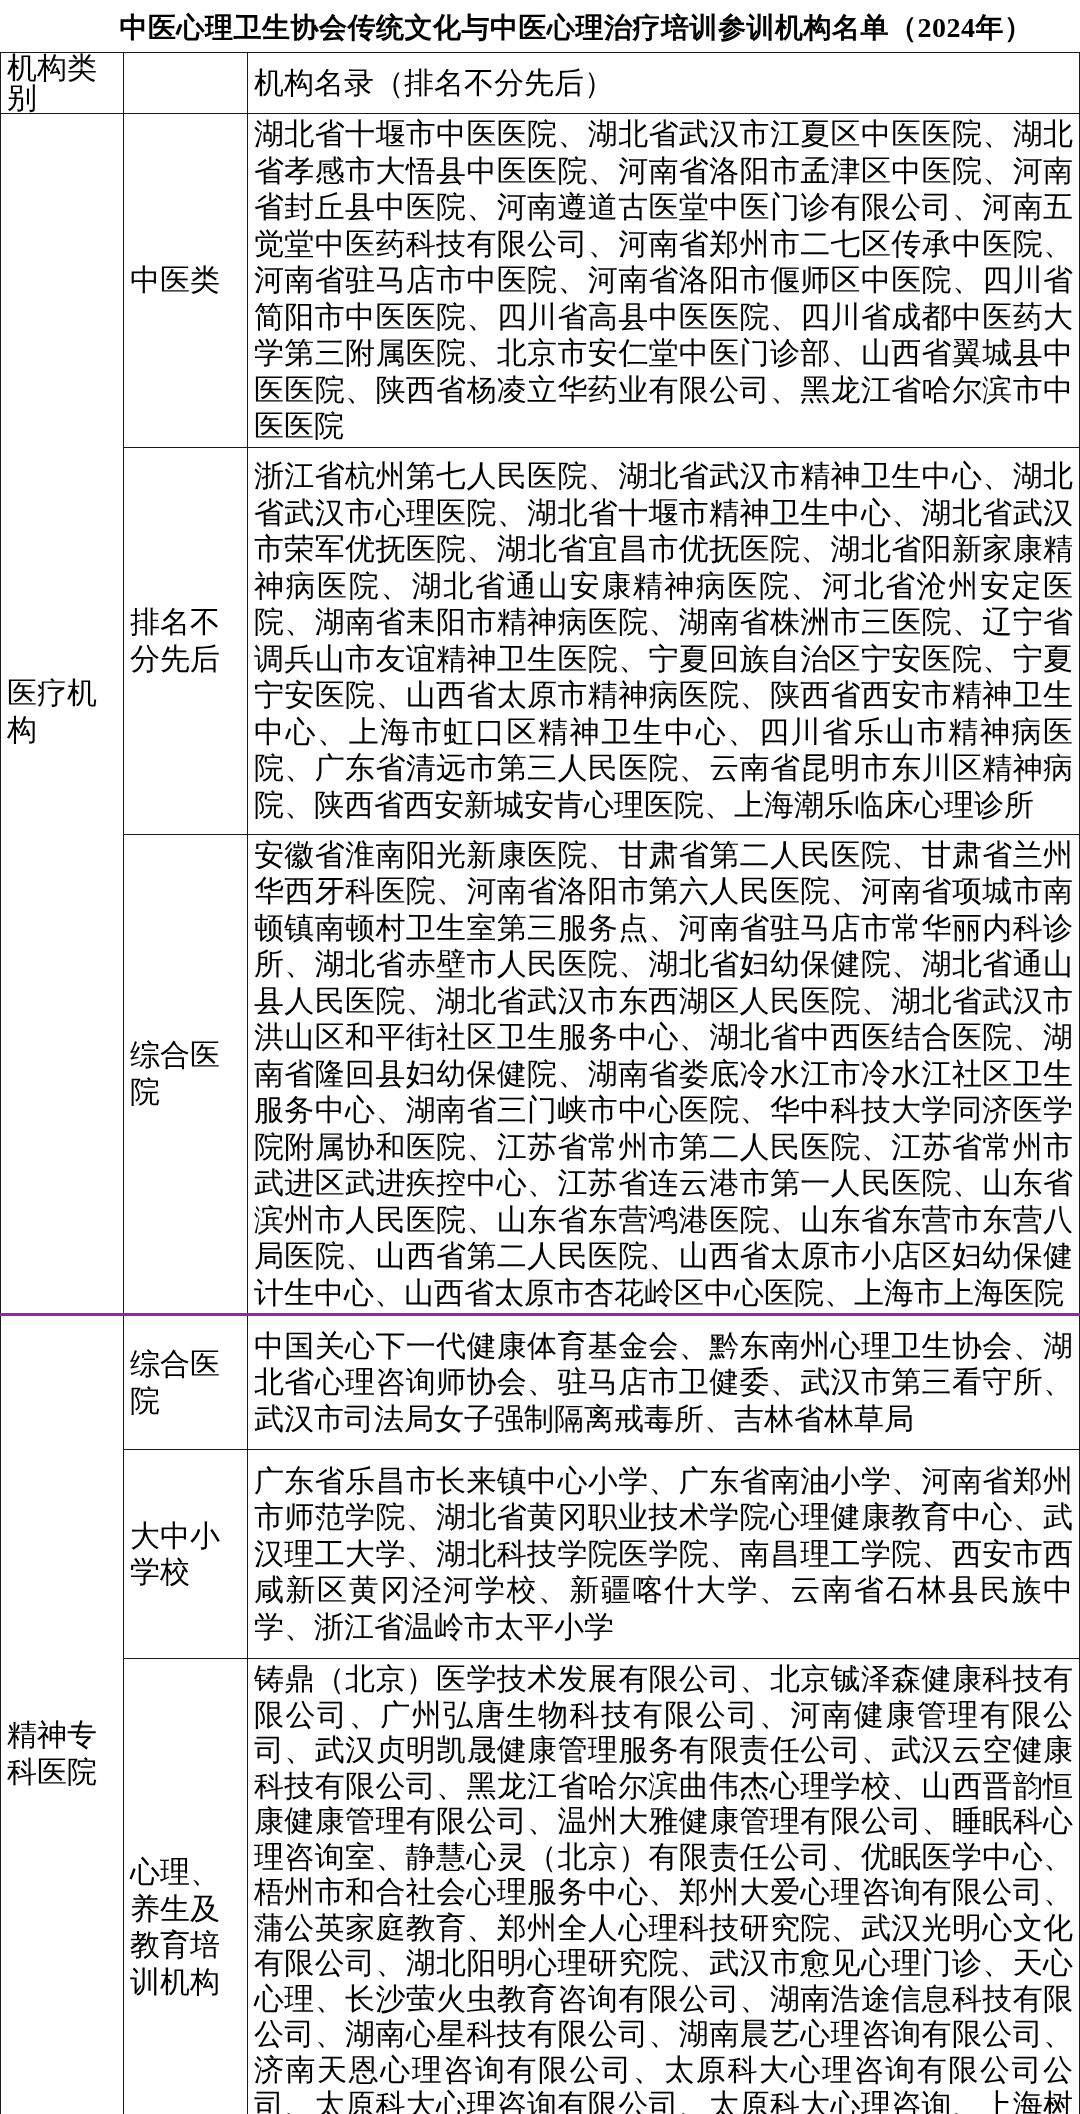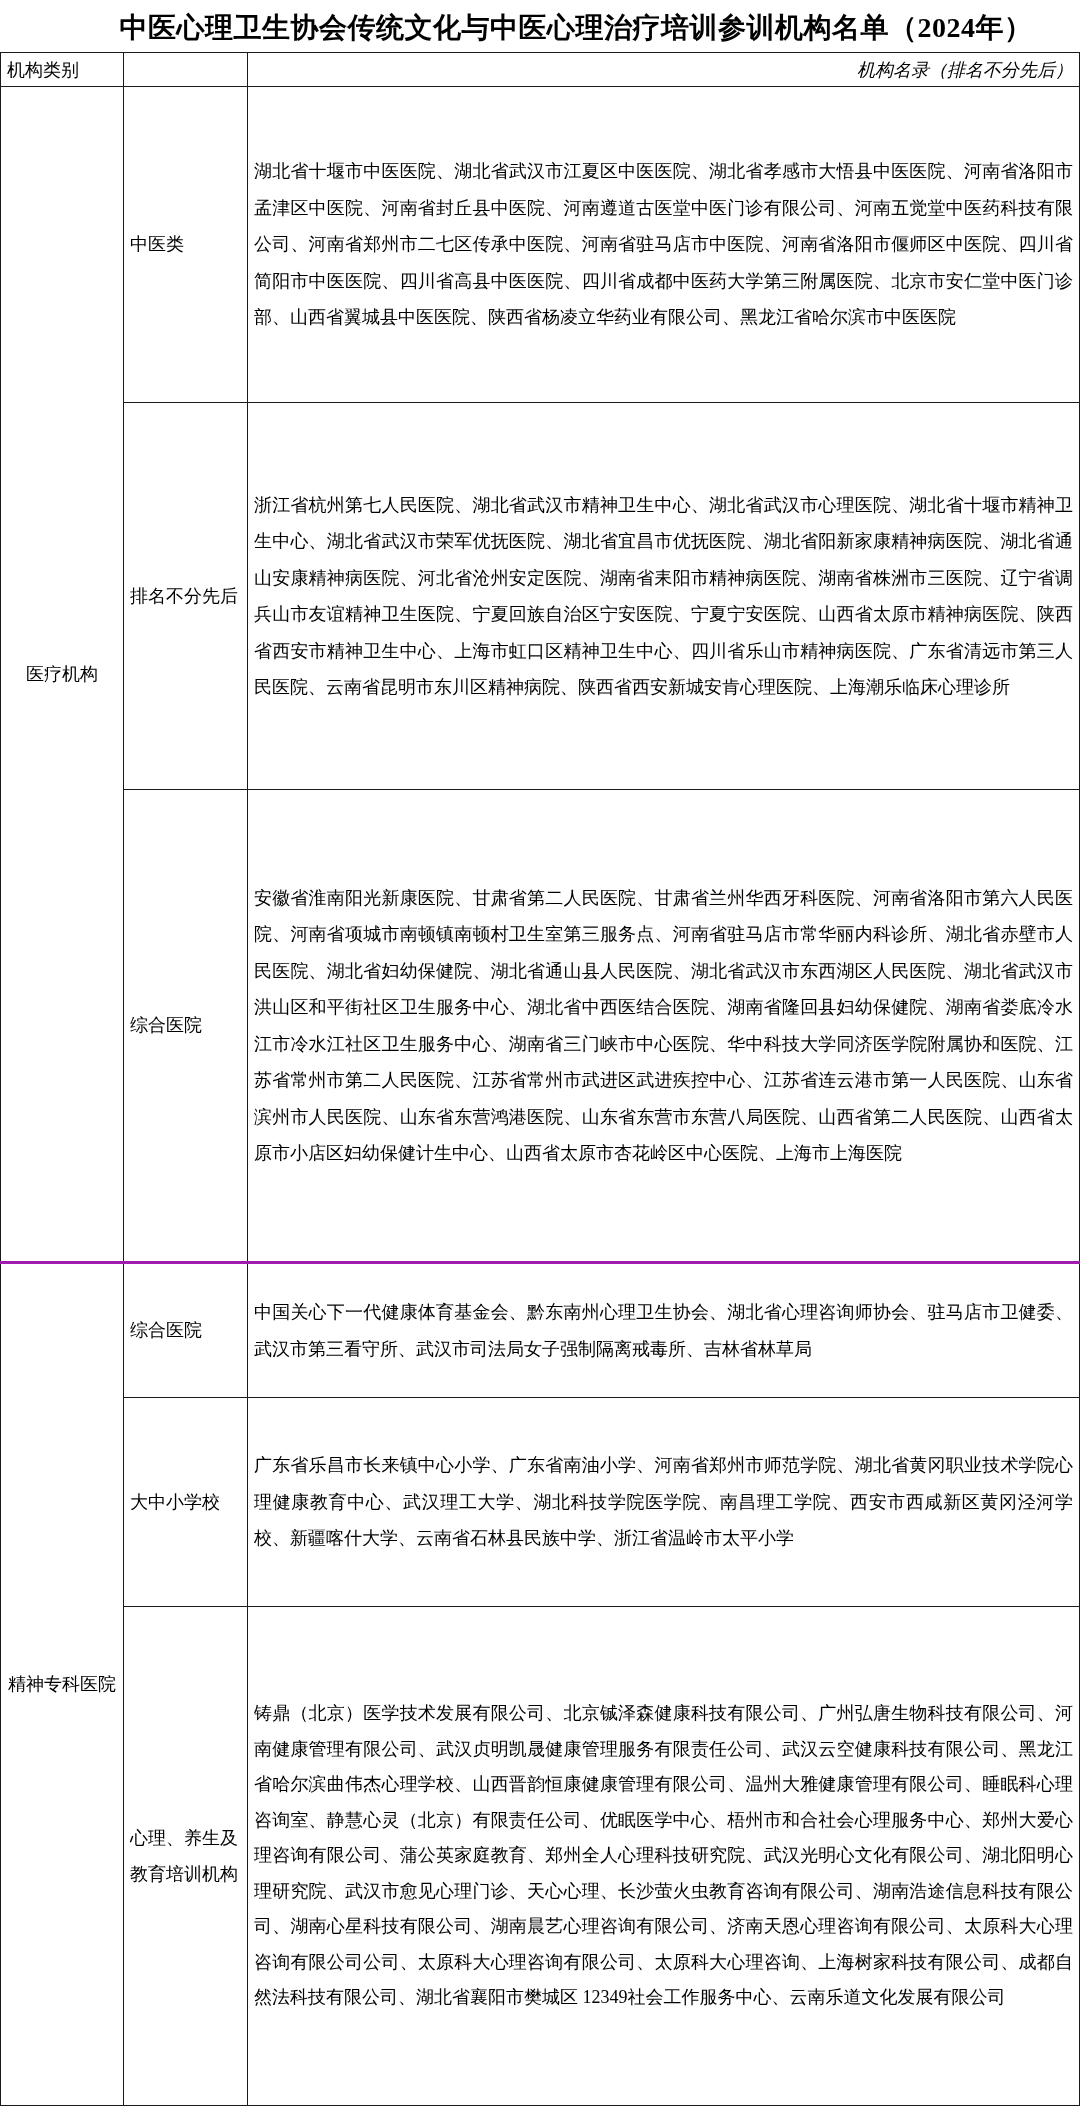--- a/index.html
+++ b/index.html
@@ -27,36 +27,37 @@
   }
   table.main-table {
     border-collapse: collapse;
     table-layout: fixed;
     width: 1079px;
     margin-left: 0px;
   }
   table.main-table td {
     border: 1.5px solid #1a1a1a;
     vertical-align: middle;
-    font-size: 18px;
+    font-size: 30px;
     line-height: 36.5px;
     padding: 2px 6px;
     box-sizing: border-box;
     word-break: break-all;
   }
   tr.header-row td {
     height: 34px;
     line-height: 30px;
     padding-top: 0;
     padding-bottom: 0;
   }
   td.group-cell {
-    text-align: center;
+    text-align: left;
     padding-left: 4px;
     padding-right: 4px;
+    font-family: Liberation Mono, monospace;
   }
   td.category-cell {
     text-align: left;
     padding-left: 7px;
     padding-right: 4px;
   }
   td.list-cell {
     text-align: justify;
     padding-left: 8px;
     padding-right: 6px;
@@ -87,21 +88,21 @@
   <table class="main-table">
     <colgroup>
       <col style="width:123px">
       <col style="width:124px">
       <col style="width:832px">
     </colgroup>
     <tbody>
       <tr class="header-row">
         <td class="category-cell">机构类别</td>
         <td></td>
-        <td class="list-cell" style="text-align:right;font-style:italic;">机构名录（排名不分先后）</td>
+        <td class="list-cell" style="text-align:left;">机构名录（排名不分先后）</td>
       </tr>
 
       <tr class="r-zhongyi">
         <td class="group-cell" rowspan="3">医疗机构</td>
         <td class="category-cell">中医类</td>
         <td class="list-cell"><span>湖北省十堰市中医医院、湖北省武汉市江夏区中医医院、湖北省孝感市大悟县中医医院、河南省洛阳市孟津区中医院、河南省封丘县中医院、河南遵道古医堂中医门诊有限公司、河南五觉堂中医药科技有限公司、河南省郑州市二七区传承中医院、河南省驻马店市中医院、河南省洛阳市偃师区中医院、四川省简阳市中医医院、四川省高县中医医院、四川省成都中医药大学第三附属医院、北京市安仁堂中医门诊部、山西省翼城县中医医院、陕西省杨凌立华药业有限公司、黑龙江省哈尔滨市中医医院</span></td>
       </tr>
 
       <tr class="r-jingshen">
         <td class="category-cell">排名不分先后</td>

